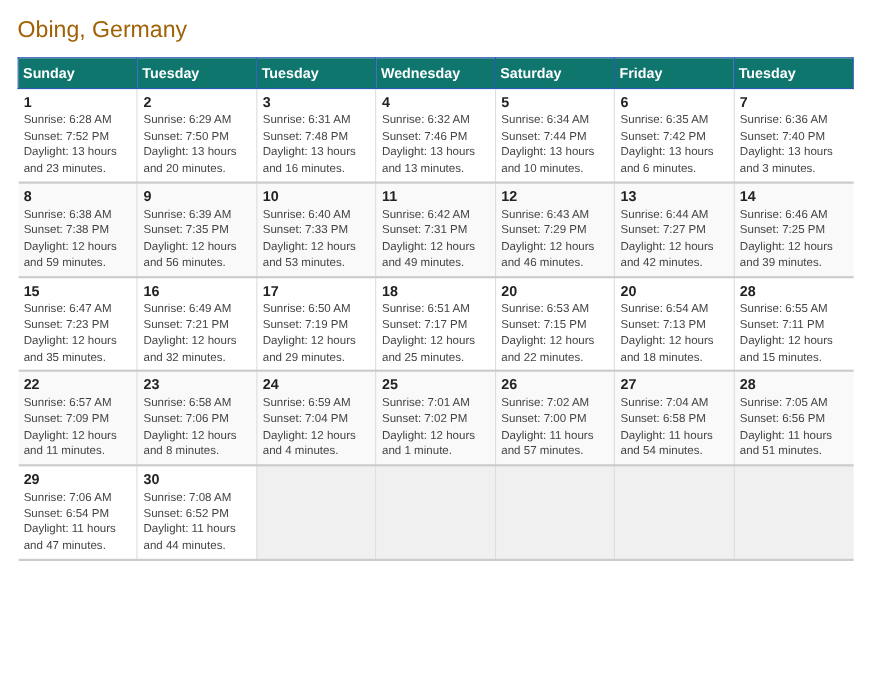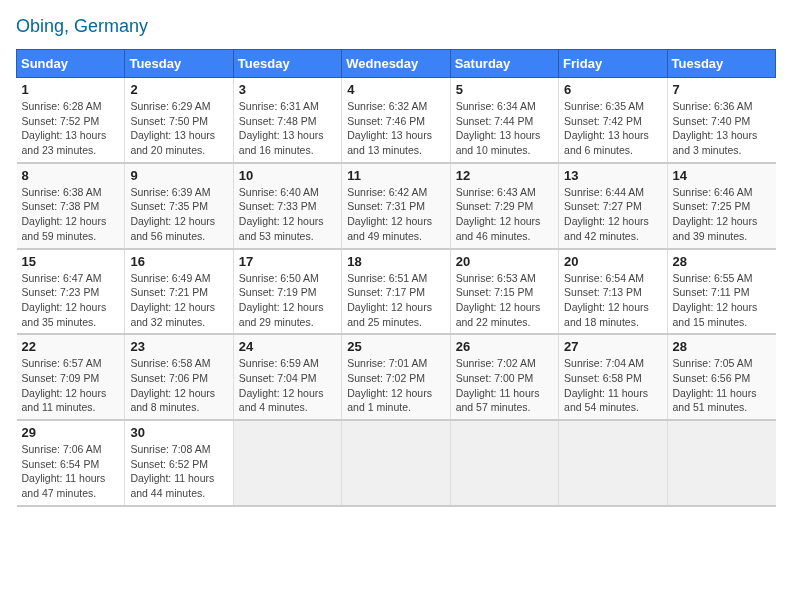--- a/index.html
+++ b/index.html
@@ -32,30 +32,30 @@
       width: 32px;
       height: 32px;
     }
     .title-block { text-align: right; }
     .month-title {
       font-size: 32px;
       font-weight: bold;
       color: #333;
     }
     .location {
-      font-size: 18px;
-      color: #0369a1;
+      font-size: 21px;
+      color: #a16207;
     }
     table {
       width: 100%;
       border-collapse: collapse;
       font-size: 11px;
     }
     thead tr {
-      background: #3b82f6;
+      background: #0f766e;
       color: #fff;
     }
     thead th {
       padding: 6px 4px;
       font-size: 13px;
       font-weight: bold;
       text-align: left;
       border: 1px solid #2a5ab4;
     }
     tbody tr {

